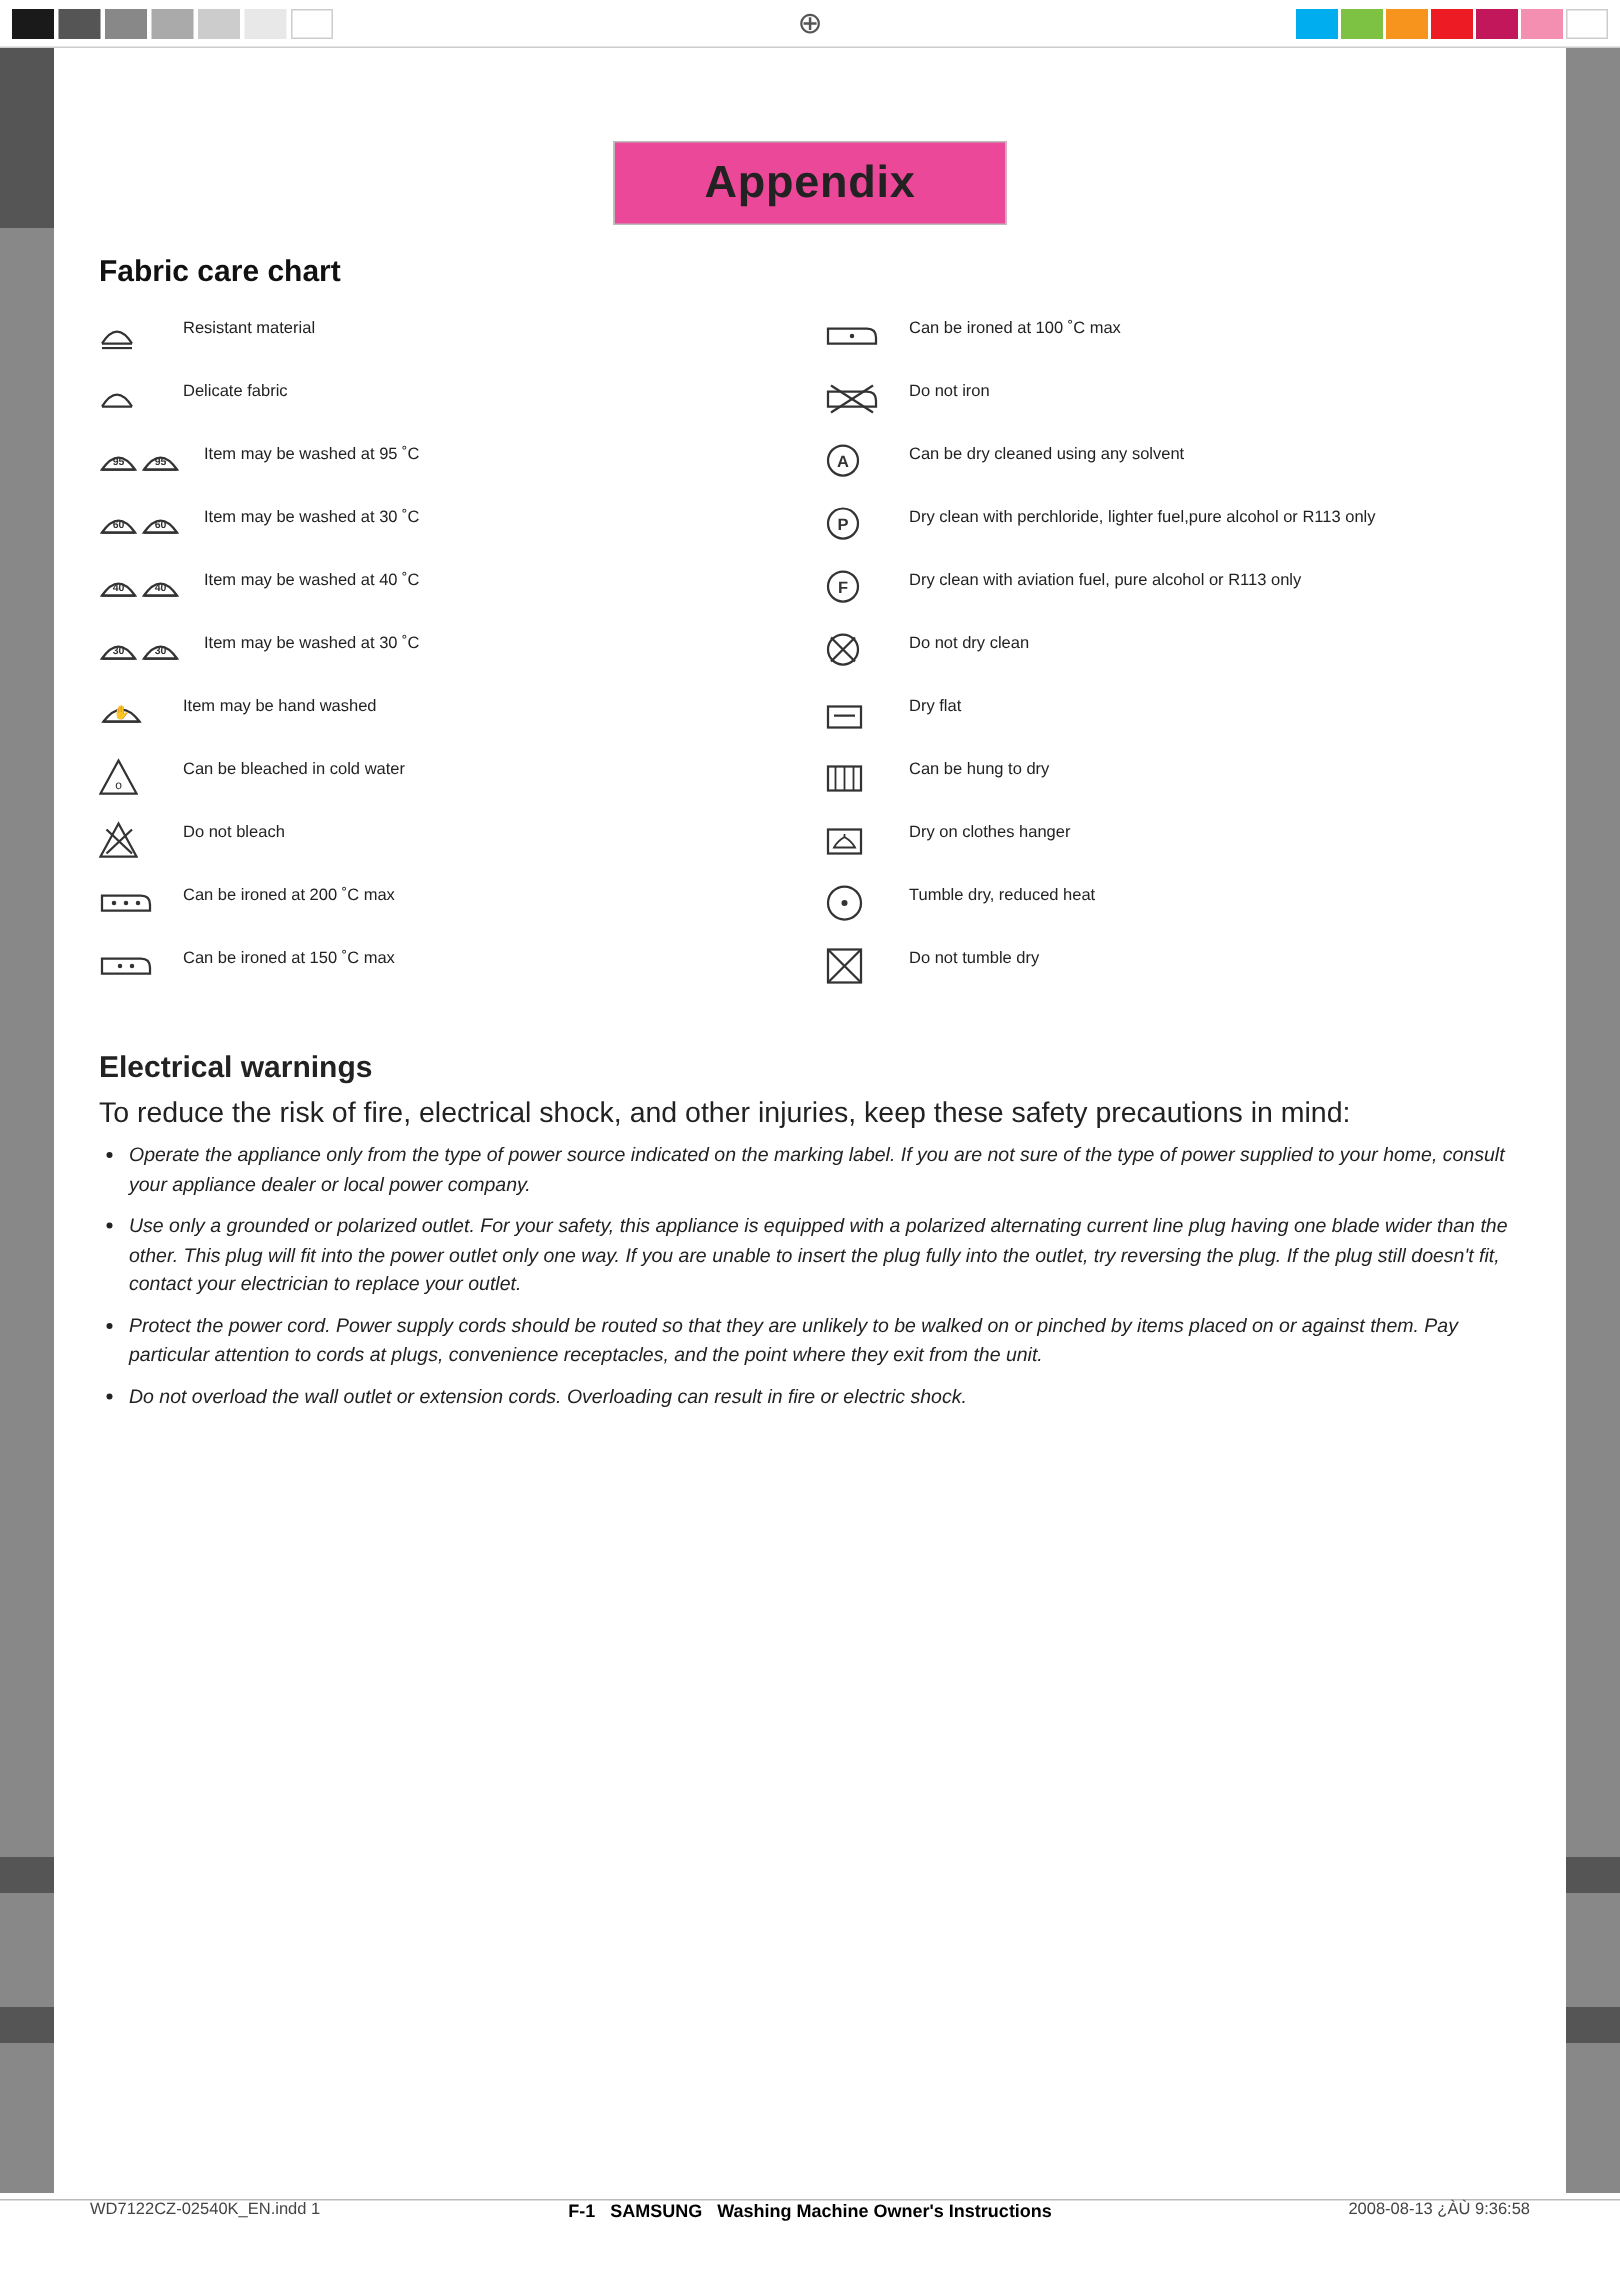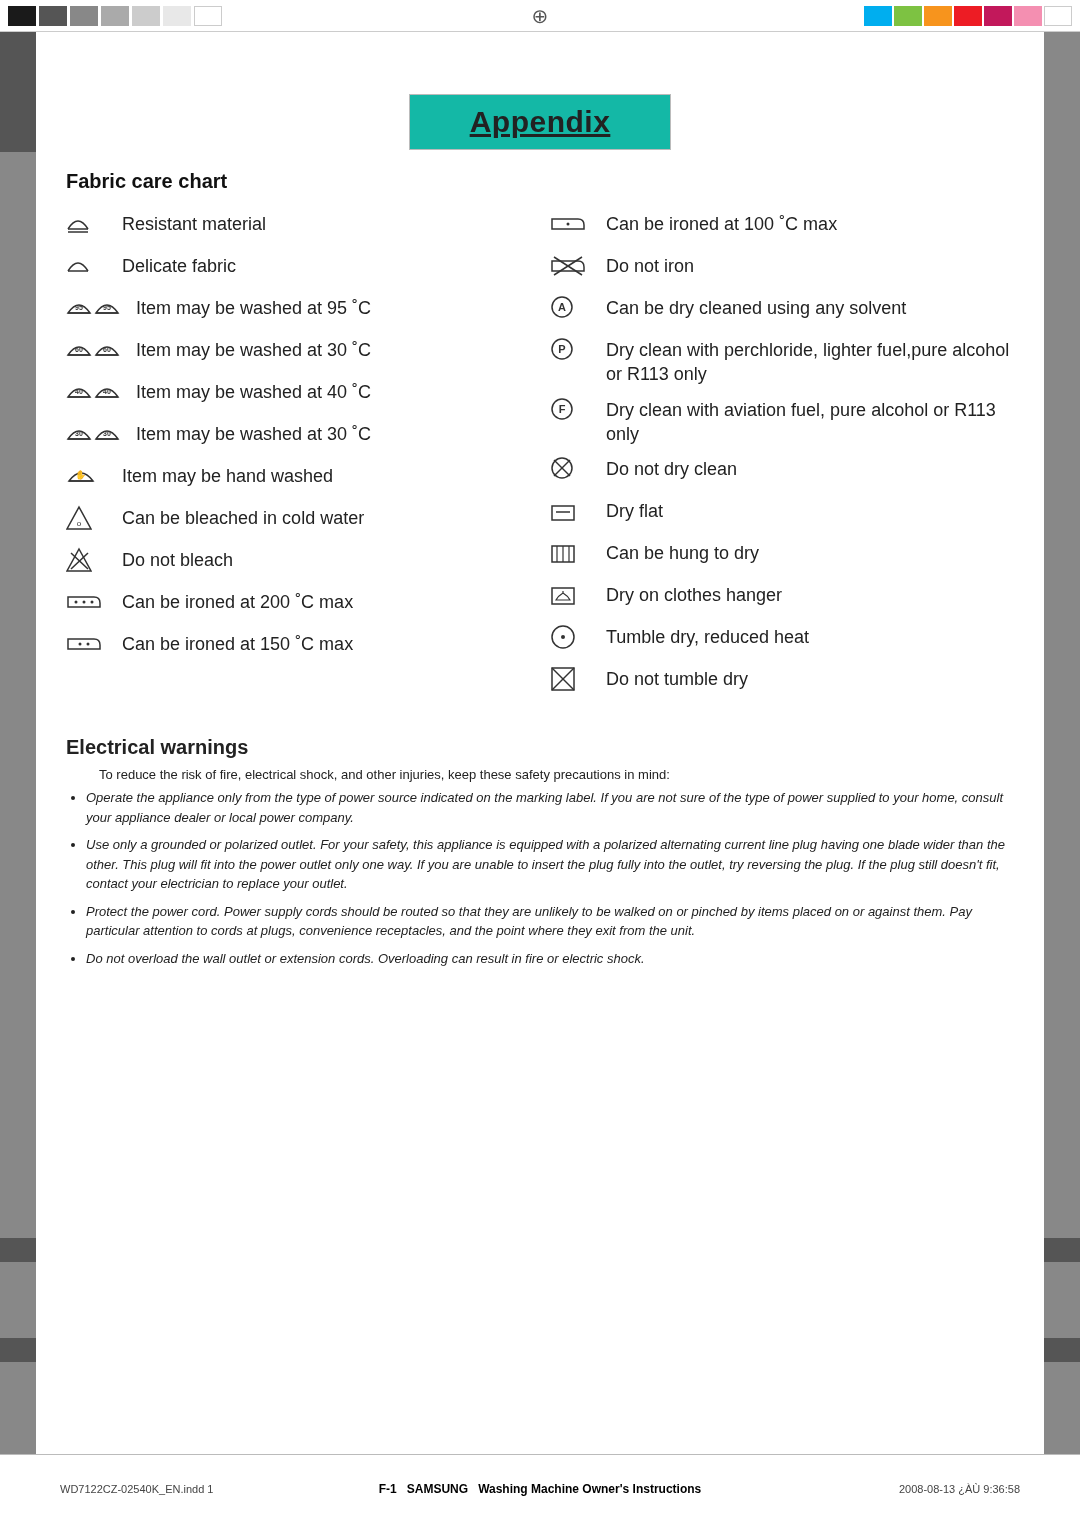--- a/index.html
+++ b/index.html
@@ -113,28 +113,27 @@
     }
 
     
     .title-section {
       display: flex;
       justify-content: center;
       align-items: center;
       padding: 30px 0 20px 0;
     }
     .title-box {
-      background: #14b8a6;
+      background: #ec4899;
       border: 1px solid #bbb;
       padding: 10px 60px;
       font-size: 30px;
       font-weight: bold;
       color: #222;
       letter-spacing: 0.5px;
-      text-decoration: underline;
     }
 
     
     .section-title {
       font-size: 20px;
       font-weight: bold;
       margin-bottom: 16px;
       color: #111;
     }
     .care-chart {
@@ -155,37 +154,37 @@
       width: 56px;
       min-width: 56px;
       display: flex;
       align-items: center;
       justify-content: flex-start;
       gap: 3px;
       font-size: 13px;
       padding-top: 2px;
     }
     .care-text {
-      font-size: 18px;
+      font-size: 11px;
       color: #222;
       line-height: 1.35;
       padding-top: 3px;
     }
 
     
     .page-footer {
       position: absolute;
       bottom: 0;
       left: 0;
       right: 0;
-      height: 68px;
+      height: 56px;
       border-top: 1px solid #bbb;
       background: #fff;
       display: flex;
-      align-items: center;
+      align-items: flex-start;
       padding: 0 60px;
       font-size: 12px;
       color: #444;
       gap: 20px;
     }
     .footer-left {
       flex: 1;
       font-size: 11px;
     }
     .footer-center {
@@ -203,23 +202,22 @@
     .elec-section {
       margin-top: 10px;
     }
     .elec-title {
       font-size: 20px;
       font-weight: bold;
       margin-bottom: 8px;
       margin-top: 12px;
     }
     .elec-intro {
-      font-size: 13px;
+      font-size: 19px;
       margin-bottom: 6px;
-      margin-left: 33px;
     }
     .elec-list {
       padding-left: 20px;
     }
     .elec-list li {
       font-size: 13px;
       margin-bottom: 8px;
       line-height: 1.5;
       font-style: italic;
     }

